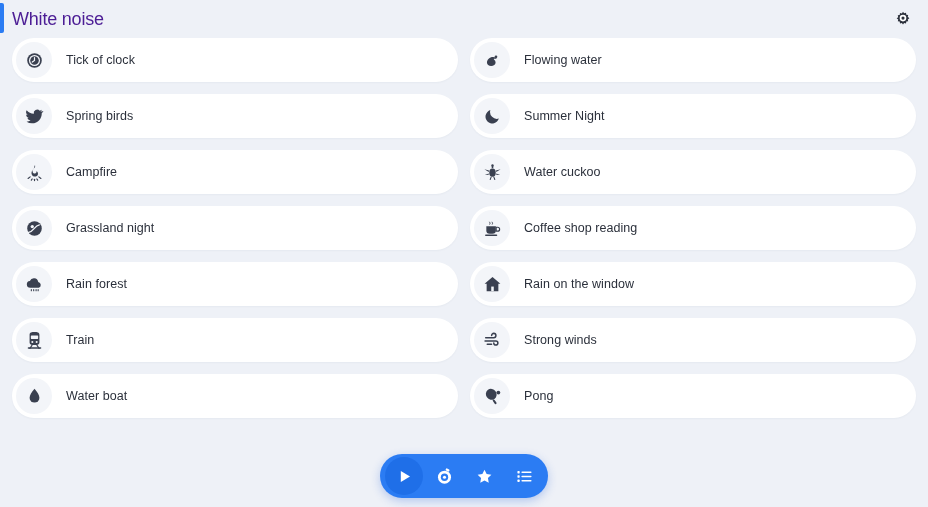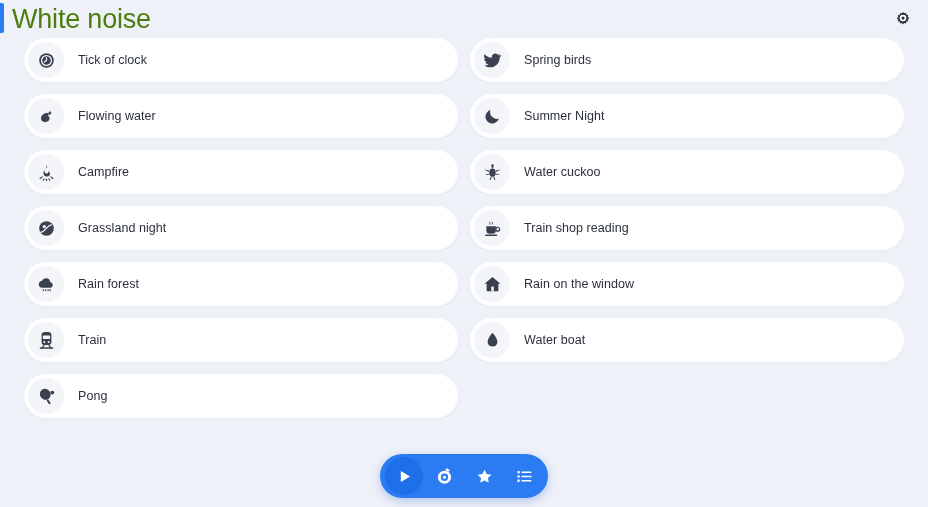--- a/index.html
+++ b/index.html
@@ -29,24 +29,24 @@
   #title-accent {
     position: absolute;
     left: 0;
     top: 3px;
     width: 4px;
     height: 30px;
     background: #2b7cf3;
     border-radius: 0 2px 2px 0;
   }
   #page-title {
-    font-size: 27px;
+    font-size: 18px;
     font-weight: 400;
     letter-spacing: -0.2px;
-    color: #4d7c0f;
+    color: #4c1d95;
     line-height: 30px;
   }
   #gear-button {
     margin-left: auto;
     width: 26px;
     height: 26px;
     display: flex;
     align-items: center;
     justify-content: center;
     cursor: pointer;
@@ -58,21 +58,21 @@
   #sound-grid {
     position: absolute;
     left: 0;
     top: 38px;
     width: 928px;
     height: 469px;
     display: grid;
     grid-template-columns: 1fr 1fr;
     column-gap: 12px;
     row-gap: 7px;
-    padding: 0 24px;
+    padding: 0 12px;
     align-content: start;
     gap: 12px;
   }
 
   .sound-card {
     height: 44px;
     background: #ffffff;
     border-radius: 22px;
     display: flex;
     align-items: center;
@@ -162,34 +162,34 @@
         <circle cx="12" cy="12" r="7" fill="#f3f5f9" stroke="none"></circle>
         <circle cx="12" cy="12" r="5.4" fill="#3a4050" stroke="none"></circle>
         <path d="M12 8.4V12l-2.8 2" stroke="#f3f5f9" stroke-width="1.5" stroke-linecap="round"></path>
       </svg>
     </div>
     <span class="sound-label">Tick of clock</span>
   </div>
   <div class="sound-card">
     <div class="sound-icon-circle">
       <svg width="19" height="19" viewBox="0 0 24 24" fill="#3a4050">
-        <path d="M22 5.3c-.8.36-1.64.6-2.52.7a4.4 4.4 0 0 0 1.93-2.43 8.8 8.8 0 0 1-2.79 1.07 4.39 4.39 0 0 0-7.48 4 12.45 12.45 0 0 1-9.04-4.58 4.39 4.39 0 0 0 1.36 5.86c-.72-.02-1.4-.22-1.99-.55v.05a4.39 4.39 0 0 0 3.52 4.3c-.66.18-1.36.21-2.03.08a4.4 4.4 0 0 0 4.1 3.05A8.81 8.81 0 0 1 2 18.7a12.42 12.42 0 0 0 6.72 1.97c8.06 0 12.47-6.68 12.47-12.47l-.01-.57c.86-.62 1.6-1.39 2.19-2.27z"></path>
-      </svg>
-    </div>
-    <span class="sound-label">Spring birds</span>
-  </div>
-
-  <div class="sound-card">
-    <div class="sound-icon-circle">
-      <svg width="19" height="19" viewBox="0 0 24 24" fill="#3a4050">
         <path d="M5 14.5c0-3.8 3.4-7 7.6-7 1.7 0 3.1.5 4.2 1.3.5.4.2 1.1-.4 1.1h-2.2c-.5 0-.7.6-.3.9 1.2 1 2 2.3 2 3.8 0 2.6-2.6 4.4-5.6 4.4S5 17.1 5 14.5z"></path>
         <circle cx="16.4" cy="7.3" r="1.7"></circle>
       </svg>
     </div>
     <span class="sound-label">Flowing water</span>
+  </div>
+
+  <div class="sound-card">
+    <div class="sound-icon-circle">
+      <svg width="19" height="19" viewBox="0 0 24 24" fill="#3a4050">
+        <path d="M22 5.3c-.8.36-1.64.6-2.52.7a4.4 4.4 0 0 0 1.93-2.43 8.8 8.8 0 0 1-2.79 1.07 4.39 4.39 0 0 0-7.48 4 12.45 12.45 0 0 1-9.04-4.58 4.39 4.39 0 0 0 1.36 5.86c-.72-.02-1.4-.22-1.99-.55v.05a4.39 4.39 0 0 0 3.52 4.3c-.66.18-1.36.21-2.03.08a4.4 4.4 0 0 0 4.1 3.05A8.81 8.81 0 0 1 2 18.7a12.42 12.42 0 0 0 6.72 1.97c8.06 0 12.47-6.68 12.47-12.47l-.01-.57c.86-.62 1.6-1.39 2.19-2.27z"></path>
+      </svg>
+    </div>
+    <span class="sound-label">Spring birds</span>
   </div>
   <div class="sound-card">
     <div class="sound-icon-circle">
       <svg width="19" height="19" viewBox="0 0 24 24" fill="#3a4050">
         <path d="M20 14.6A8.6 8.6 0 0 1 9.3 3.9 8.6 8.6 0 1 0 20 14.6z"></path>
       </svg>
     </div>
     <span class="sound-label">Summer Night</span>
   </div>
 
@@ -236,21 +236,21 @@
 
   <div class="sound-card">
     <div class="sound-icon-circle">
       <svg width="19" height="19" viewBox="0 0 24 24" fill="#3a4050">
         <path d="M4.2 9h12v5.4a4.2 4.2 0 0 1-4.2 4.2H8.4a4.2 4.2 0 0 1-4.2-4.2z"></path>
         <path d="M16.6 10.4h1.9a2.5 2.5 0 0 1 0 5h-1.9z" fill="none" stroke="#3a4050" stroke-width="1.5"></path>
         <rect x="2.6" y="19.6" width="15.4" height="1.8" rx="0.9"></rect>
         <path d="M8.6 6.6c.7-1 .2-1.7-.3-2.6M11.8 6.6c.7-1 .2-1.7-.3-2.6" fill="none" stroke="#3a4050" stroke-width="1.2" stroke-linecap="round"></path>
       </svg>
     </div>
-    <span class="sound-label">Train shop reading</span>
+    <span class="sound-label">Coffee shop reading</span>
   </div>
   <div class="sound-card">
     <div class="sound-icon-circle">
       <svg width="19" height="19" viewBox="0 0 24 24" fill="#3a4050">
         <path d="M6.6 16.2a4.3 4.3 0 0 1-.5-8.57 5.6 5.6 0 0 1 10.66 1.1A3.9 3.9 0 0 1 17.4 16.2z"></path>
         <g stroke="#3a4050" stroke-width="1.4" stroke-linecap="round">
           <path d="M8 18.4v1.5M11 18.4v1.5M14 18.4v1.5M16.6 18.4v1.5"></path>
         </g>
       </svg>
     </div>
@@ -272,20 +272,30 @@
       <svg width="19" height="19" viewBox="0 0 24 24" fill="#3a4050">
         <path d="M12 1.4c-3.4 0-6.2.6-6.2 3.4v9.6c0 1.8 1.5 3.2 3.3 3.2h5.8c1.8 0 3.3-1.4 3.3-3.2V4.8c0-2.8-2.8-3.4-6.2-3.4z"></path>
         <rect x="7.4" y="5.6" width="9.2" height="4.4" rx="0.7" fill="#f3f5f9"></rect>
         <circle cx="9.3" cy="13.8" r="1.3" fill="#f3f5f9"></circle>
         <circle cx="14.7" cy="13.8" r="1.3" fill="#f3f5f9"></circle>
         <path d="M8.8 18.2L6.2 22M15.2 18.2L17.8 22" stroke="#3a4050" stroke-width="1.5" stroke-linecap="round"></path>
         <rect x="3.4" y="20.6" width="17.2" height="1.7" rx="0.85"></rect>
       </svg>
     </div>
     <span class="sound-label">Train</span>
+  </div>
+  <div class="sound-card">
+    <div class="sound-icon-circle">
+      <svg width="19" height="19" viewBox="0 0 24 24" fill="none" stroke="#3a4050" stroke-width="1.9" stroke-linecap="round">
+        <path d="M3.4 8.4h10.2a2.7 2.7 0 1 0-2.7-2.7"></path>
+        <path d="M2.6 12.6h13.6a2.6 2.6 0 1 1-2.6 2.6"></path>
+        <path d="M5.4 16.8h5.4"></path>
+      </svg>
+    </div>
+    <span class="sound-label">Strong winds</span>
   </div>
 
   <div class="sound-card">
     <div class="sound-icon-circle">
       <svg width="19" height="19" viewBox="0 0 24 24" fill="#3a4050">
         <path d="M12 2.2c3.6 4.6 6.2 8 6.2 11.3A6.2 6.2 0 0 1 5.8 13.5C5.8 10.2 8.4 6.8 12 2.2z"></path>
       </svg>
     </div>
     <span class="sound-label">Water boat</span>
   </div>

